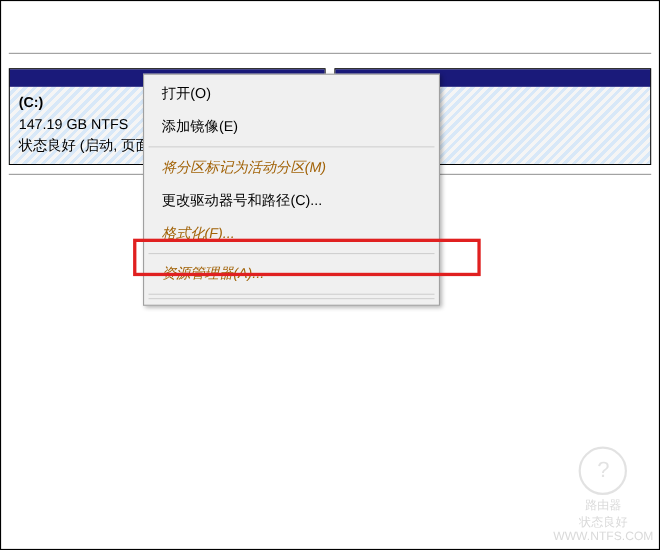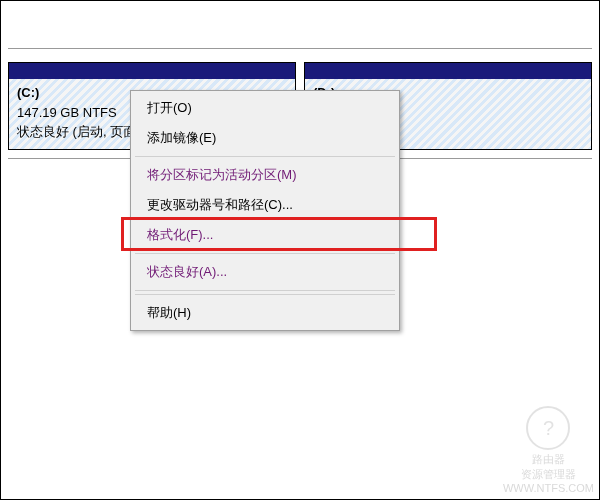--- a/index.html
+++ b/index.html
@@ -62,36 +62,37 @@
     .divider-bottom {
       position: absolute;
       top: 158px;
       left: 8px;
       right: 8px;
       height: 1px;
       background: #999;
     }
     .context-menu {
       position: absolute;
-      top: 90px;
+      top: 67px;
       left: 130px;
       width: 270px;
       background: #f0f0f0;
       border: 1px solid #a0a0a0;
       box-shadow: 2px 2px 4px rgba(0,0,0,0.3);
       padding: 2px;
     }
     .menu-item {
       padding: 6px 14px;
       color: #000;
       cursor: pointer;
     }
     .menu-item.disabled {
-      color: #701a75;
+      color: #a16207;
       cursor: default;
+      font-style: italic;
     }
     .menu-separator {
       height: 1px;
       background: #d0d0d0;
       margin: 3px 2px;
     }
     .highlight-box {
       position: absolute;
       top: 217px;
       left: 121px;
@@ -153,26 +154,25 @@
 <div class="divider-bottom"></div>
 
 <div class="context-menu">
   <div class="menu-item">打开(O)</div>
   <div class="menu-item">添加镜像(E)</div>
   <div class="menu-separator"></div>
   <div class="menu-item disabled">将分区标记为活动分区(M)</div>
   <div class="menu-item">更改驱动器号和路径(C)...</div>
   <div class="menu-item disabled">格式化(F)...</div>
   <div class="menu-separator"></div>
-  <div class="menu-item disabled">状态良好(A)...</div>
+  <div class="menu-item disabled">资源管理器(A)...</div>
   <div class="menu-separator"></div>
   <div class="menu-separator"></div>
-  <div class="menu-item">帮助(H)</div>
 </div>
 
 <div class="highlight-box"></div>
 
 <div class="watermark">
   <div class="watermark-circle">?</div>
   <div>路由器</div>
-  <div>资源管理器</div>
+  <div>状态良好</div>
   <div>WWW.NTFS.COM</div>
 </div>
 
 </body></html>

